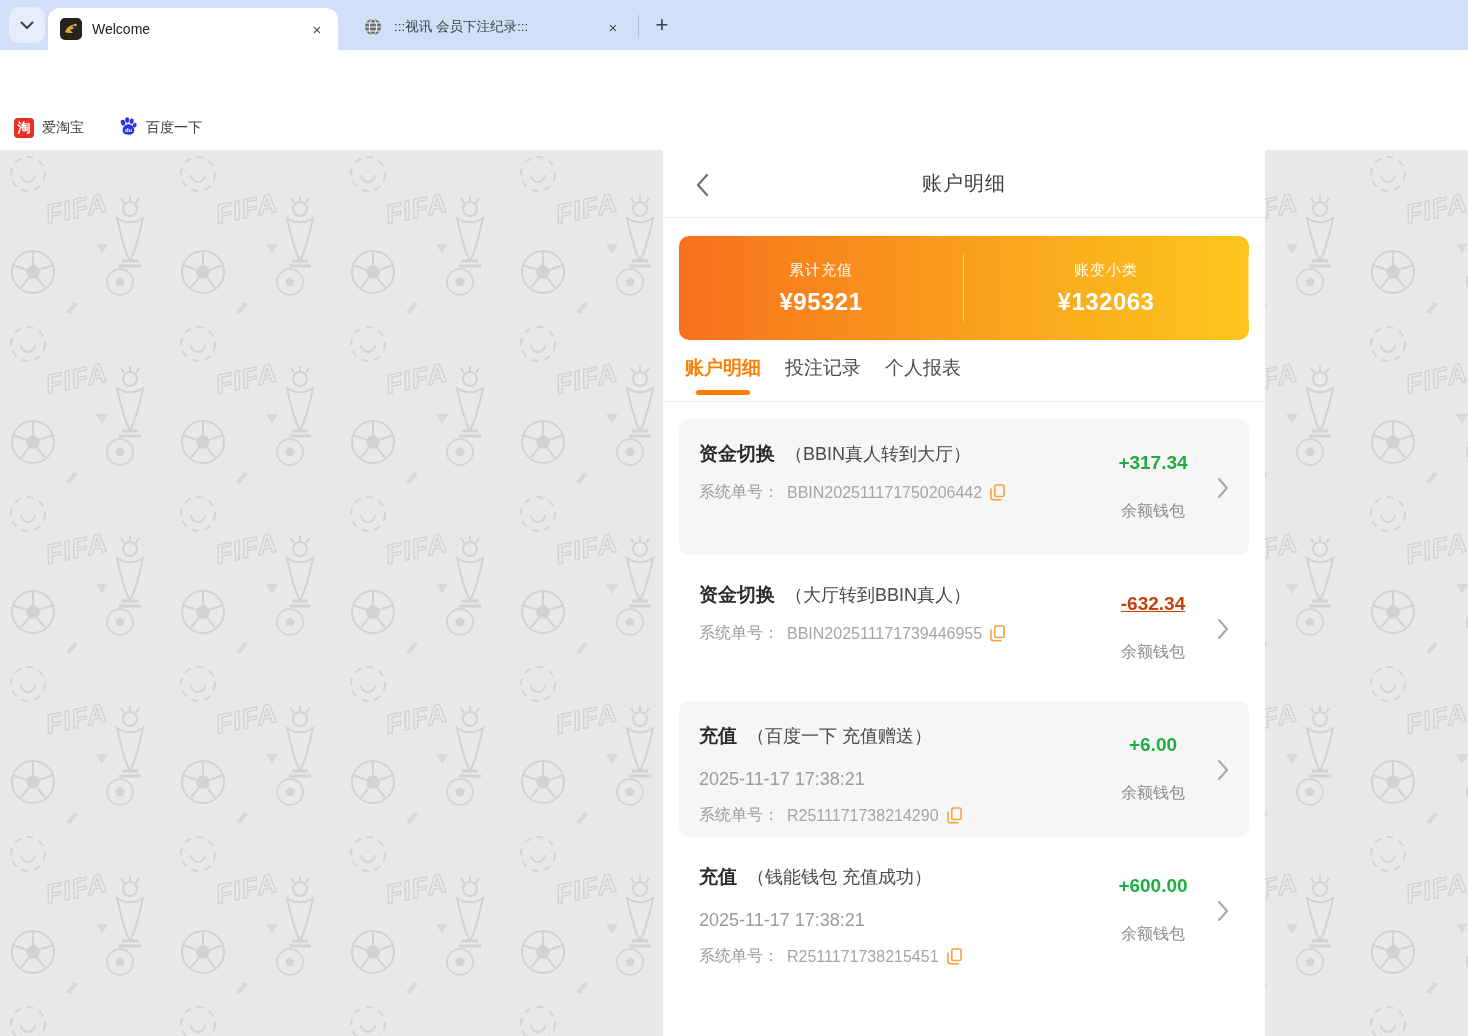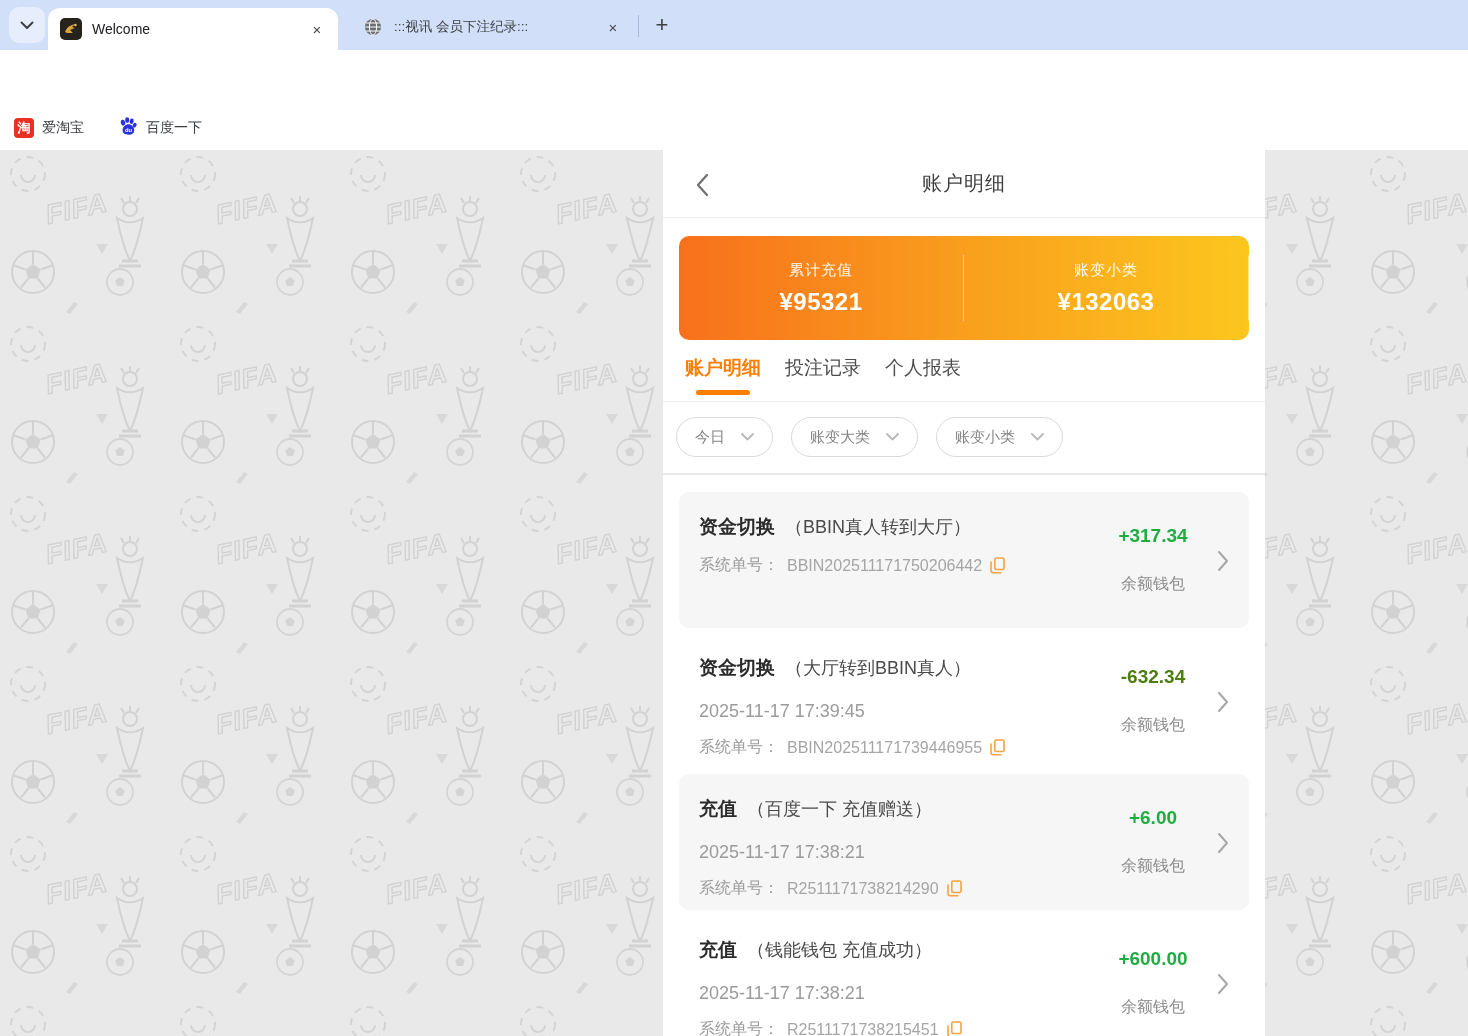--- a/index.html
+++ b/index.html
@@ -237,40 +237,20 @@
       </div>
       <div class="stat-div"></div>
     </div>
 
     <div class="ptabs">
       <div class="ptab active">账户明细</div>
       <div class="ptab">投注记录</div>
       <div class="ptab">个人报表</div>
     </div>
 
-    <div class="filters">
-      <div class="pill">
-        <span>今日</span>
-        <svg width="13" height="8" viewBox="0 0 13 8">
-            <path d="M1 1 L6.5 6.5 L12 1" fill="none" stroke="#b8b8b8" stroke-width="1.8" stroke-linecap="round" stroke-linejoin="round"></path>
-          </svg>
-      </div>
-      <div class="pill">
-        <span>账变大类</span>
-        <svg width="13" height="8" viewBox="0 0 13 8">
-            <path d="M1 1 L6.5 6.5 L12 1" fill="none" stroke="#b8b8b8" stroke-width="1.8" stroke-linecap="round" stroke-linejoin="round"></path>
-          </svg>
-      </div>
-      <div class="pill">
-        <span>账变小类</span>
-        <svg width="13" height="8" viewBox="0 0 13 8">
-            <path d="M1 1 L6.5 6.5 L12 1" fill="none" stroke="#b8b8b8" stroke-width="1.8" stroke-linecap="round" stroke-linejoin="round"></path>
-          </svg>
-      </div>
-    </div>
 
     <div class="txnlist">
         <div class="txn">
     <div class="txn-titlerow">
       <span class="txn-type">资金切换</span>
       <span class="txn-sub">（BBIN真人转到大厅）</span>
     </div>
     <div class="txn-orderrow">
       <span class="txn-orderlabel">系统单号：</span>
       <span class="txn-orderno">BBIN202511171750206442</span>
@@ -287,33 +267,32 @@
     </div>
     <svg class="txn-chev" width="12" height="22" viewBox="0 0 12 22">
             <path d="M2 2 L10 11 L2 20" fill="none" stroke="#a6a6a6" stroke-width="2" stroke-linecap="round" stroke-linejoin="round"></path>
           </svg>
   </div>
         <div class="txn">
     <div class="txn-titlerow">
       <span class="txn-type">资金切换</span>
       <span class="txn-sub">（大厅转到BBIN真人）</span>
     </div>
-    <div class="txn-date">2025-11-17 17:39:45</div>
     <div class="txn-orderrow">
       <span class="txn-orderlabel">系统单号：</span>
       <span class="txn-orderno">BBIN202511171739446955</span>
       <svg width="15" height="17" viewBox="0 0 15 17">
               <g fill="none" stroke="#f9a23f" stroke-width="1.6" stroke-linejoin="round">
                 <rect x="4.8" y="1" width="9.2" height="11.5" rx="1.5"></rect>
                 <path d="M11.5 15.8 H3.2 A2.2 2.2 0 0 1 1 13.6 V4.6"></path>
               </g>
             </svg>
     </div>
     <div class="txn-right">
-      <span class="txn-amt" style="color: #4d7c0f;">-632.34</span>
+      <span class="txn-amt" style="color: #c2410c; text-decoration: underline;">-632.34</span>
       <span class="txn-wallet">余额钱包</span>
     </div>
     <svg class="txn-chev" width="12" height="22" viewBox="0 0 12 22">
             <path d="M2 2 L10 11 L2 20" fill="none" stroke="#a6a6a6" stroke-width="2" stroke-linecap="round" stroke-linejoin="round"></path>
           </svg>
   </div>
         <div class="txn">
     <div class="txn-titlerow">
       <span class="txn-type">充值</span>
       <span class="txn-sub">（百度一下 充值赠送）</span>

